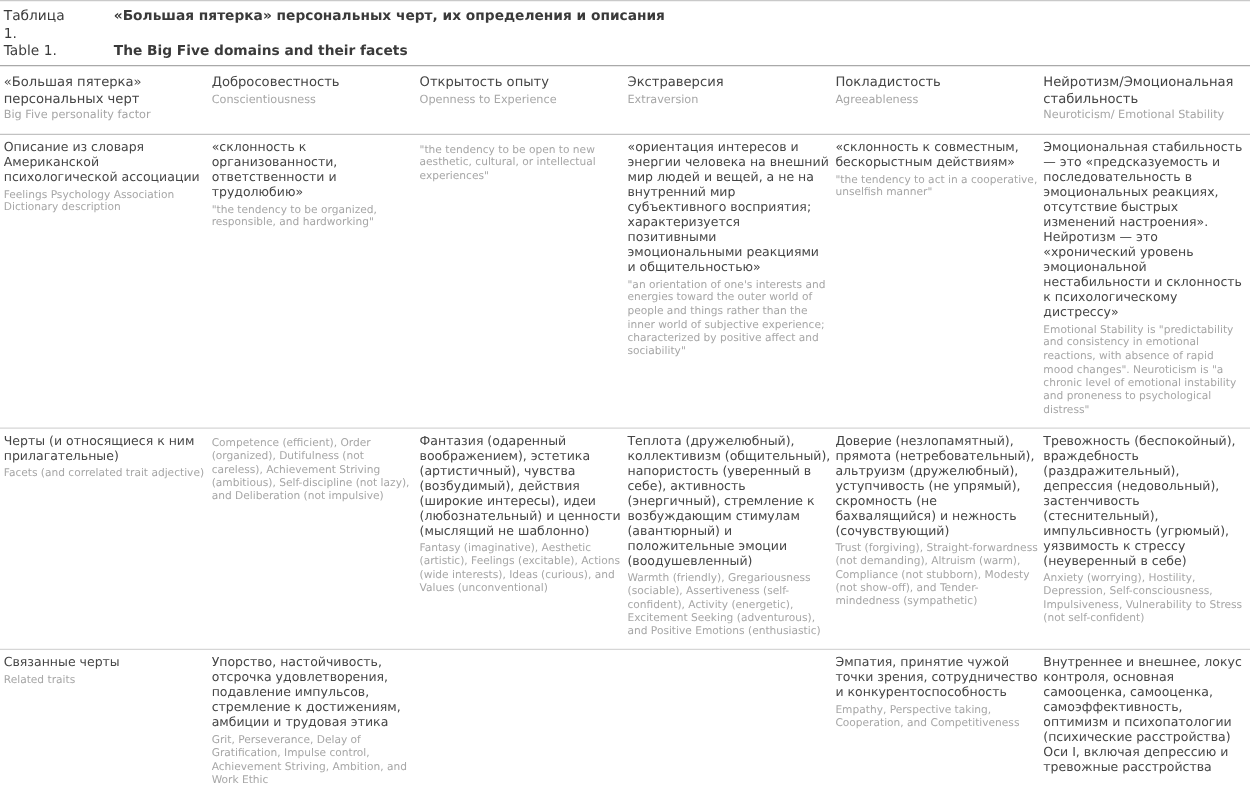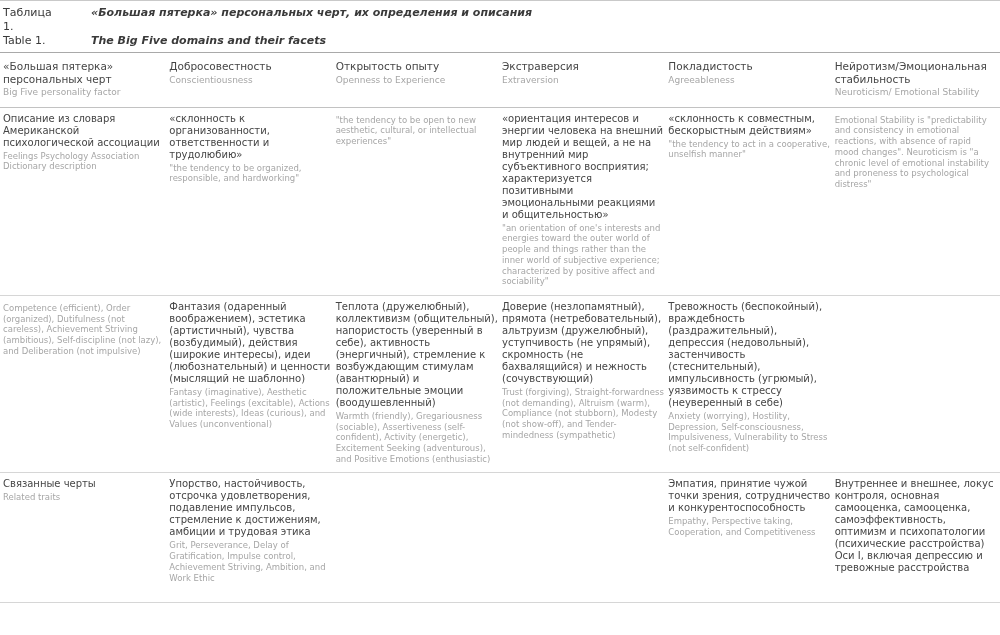--- a/index.html
+++ b/index.html
@@ -4,21 +4,21 @@
 <style>
   * { margin:0; padding:0; box-sizing:border-box; }
   html,body { background:#ffffff; }
   body { font-family:"DejaVu Sans","Liberation Sans",sans-serif; width:1000px; }
   .page { width:1000px; border-top:1px solid #c9c9c9; padding-top:3px; background:#fff; }
 
   
   .title-block { padding:2px 3px 4px 3px; color:#3a3a3a; }
   .title-line { display:flex; font-size:11px; line-height:1.28;gap:36px; }
   .title-label { width:52px; flex-shrink:0; }
-  .title-text { font-weight:bold;font-style:italic; }
+  .title-text { font-weight:bold; }
   .title-rule { border-bottom:1px solid #a9a9a9; }
 
   
   .grid { display:grid; grid-template-columns:repeat(6,1fr); column-gap:4px;
           padding:5px 3px 8px 3px; border-bottom:1px solid #d6d6d6; }
   .header-row { border-bottom:1px solid #c2c2c2; min-height:47px; padding-top:7px; }
   .ru { color:#454545; font-size:10px; line-height:1.2; }
   .en { color:#a6a6a6; font-size:8.5px; line-height:1.26; margin-top:2px; }
   .hcell .ru { font-size:10.5px; }
   .hcell .en { font-size:9px; }
@@ -84,25 +84,30 @@
     </div>
     <div class="cell">
       <div class="ru">«ориентация интересов и энергии человека на внешний мир людей и вещей, а не на внутренний мир субъективного восприятия; характеризуется позитивными эмоциональными реакциями и общительностью»</div>
       <div class="en">"an orientation of one's interests and energies toward the outer world of people and things rather than the inner world of subjective experience; characterized by positive affect and sociability"</div>
     </div>
     <div class="cell">
       <div class="ru">«склонность к совместным, бескорыстным действиям»</div>
       <div class="en">"the tendency to act in a cooperative, unselfish manner"</div>
     </div>
     <div class="cell">
+      <div class="ru">Эмоциональная стабильность — это «предсказуемость и последовательность в эмоциональных реакциях, отсутствие быстрых изменений настроения». Нейротизм — это «хронический уровень эмоциональной нестабильности и склонность к психологическому дистрессу»</div>
       <div class="en">Emotional Stability is "predictability and consistency in emotional reactions, with absence of rapid mood changes". Neuroticism is "a chronic level of emotional instability and proneness to psychological distress"</div>
     </div>
   </div>
 
   <div class="grid row-1">
+    <div class="cell">
+      <div class="ru">Черты (и относящиеся к ним прилагательные)</div>
+      <div class="en">Facets (and correlated trait adjective)</div>
+    </div>
     <div class="cell">
       <div class="en">Competence (efficient), Order (organized), Dutifulness (not careless), Achievement Striving (ambitious), Self-discipline (not lazy), and Deliberation (not impulsive)</div>
     </div>
     <div class="cell">
       <div class="ru">Фантазия (одаренный воображением), эстетика (артистичный), чувства (возбудимый), действия (широкие интересы), идеи (любознательный) и ценности (мыслящий не шаблонно)</div>
       <div class="en">Fantasy (imaginative), Aesthetic (artistic), Feelings (excitable), Actions (wide interests), Ideas (curious), and Values (unconventional)</div>
     </div>
     <div class="cell">
       <div class="ru">Теплота (дружелюбный), коллективизм (общительный), напористость (уверенный в себе), активность (энергичный), стремление к возбуждающим стимулам (авантюрный) и положительные эмоции (воодушевленный)</div>
       <div class="en">Warmth (friendly), Gregariousness (sociable), Assertiveness (self-confident), Activity (energetic), Excitement Seeking (adventurous), and Positive Emotions (enthusiastic)</div>

